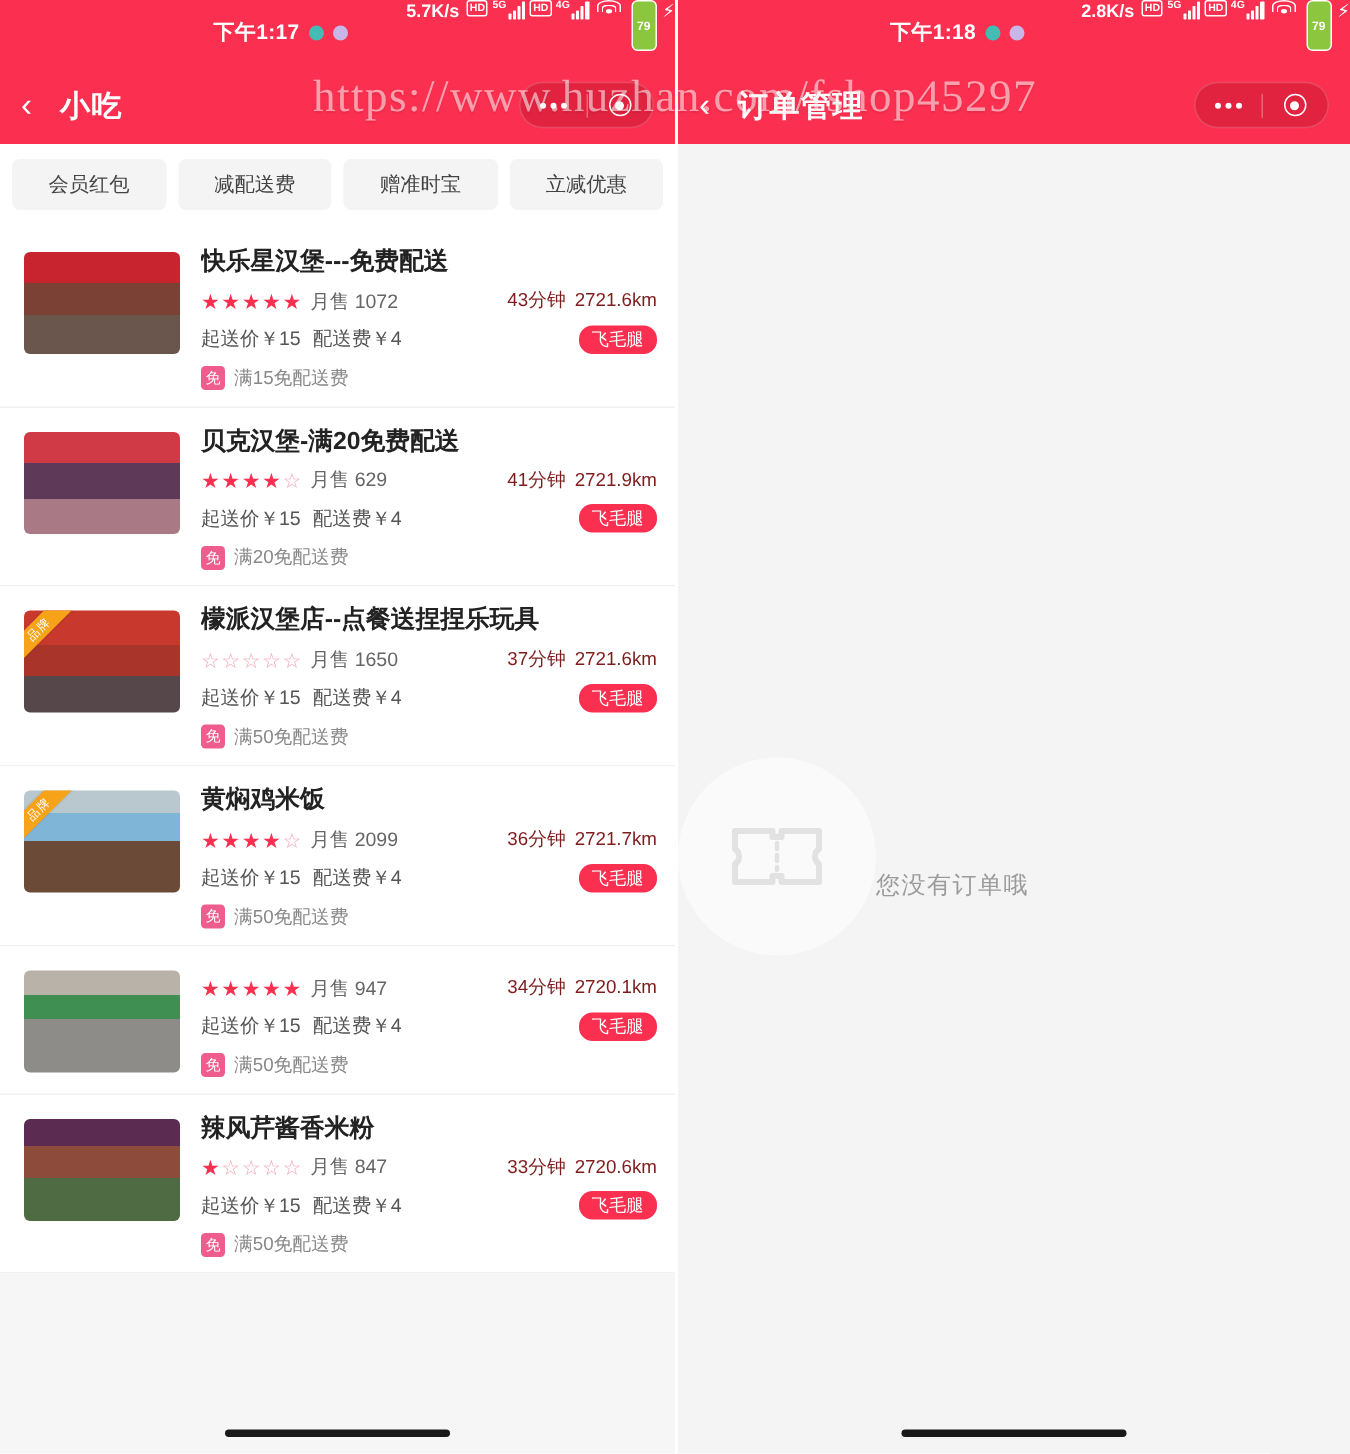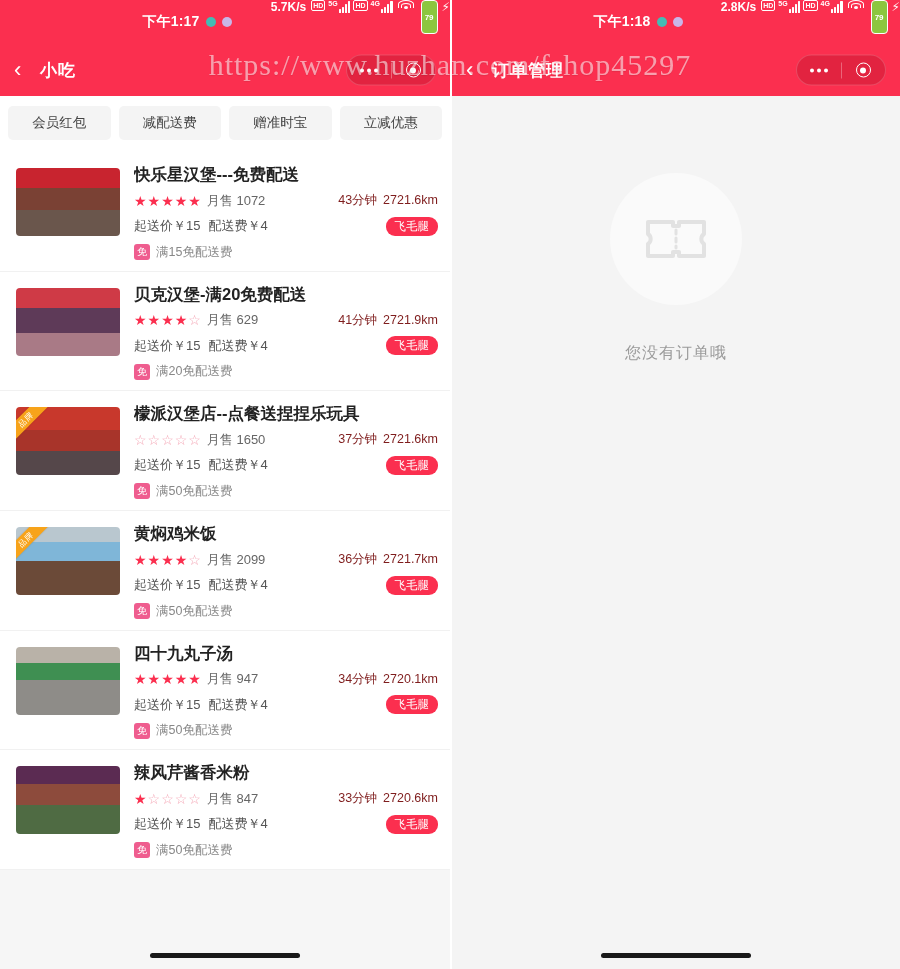--- a/index.html
+++ b/index.html
@@ -56,21 +56,21 @@
     align-items: center; background: #8cc63f; color: #fff; margin-left: 2px;
   }
   .bolt { font-size: 12px; margin-left: 1px; }
 
   
   .navbar {
     height: 52px; background: #fb2f4f; color: #fff; display: flex;
     align-items: center; padding: 0 14px; position: relative;
   }
   .nav-back { font-size: 22px; line-height: 1; width: 26px; font-weight: 300; }
-  .nav-title { font-size: 17px; font-weight: bold; letter-spacing: 1px; }
+  .nav-title { font-size: 20px; font-weight: bold; letter-spacing: 1px; }
   .capsule {
     position: absolute; right: 14px; top: 50%; transform: translateY(-50%);
     width: 90px; height: 31px; border-radius: 16px; background: rgba(190,20,45,.42);
     border: .5px solid rgba(255,255,255,.18);
     display: flex; align-items: center;
   }
   .capsule .dots { flex: 1; display: flex; align-items: center; justify-content: center; gap: 3px; }
   .capsule .dots i { width: 4px; height: 4px; border-radius: 50%; background: #fff; display: block; }
   .capsule .divider { width: 1px; height: 16px; background: rgba(255,255,255,.3); }
   .capsule .target { flex: 1; display: flex; align-items: center; justify-content: center; }
@@ -145,21 +145,21 @@
   .row4 { margin-top: 8px; display: flex; align-items: center; gap: 6px; }
   .free-badge {
     background: #ef5d8f; color: #fff; font-size: 10px; border-radius: 3px;
     width: 16px; height: 16px; display: flex; align-items: center; justify-content: center;
   }
   .free-text { font-size: 12.5px; color: #888; }
 
   
   .empty-wrap {
     height: calc(969px - 96px); background: #f4f4f4;
-    display: flex; flex-direction: column; align-items: center;
+    display: flex; flex-direction: row; align-items: center;
     padding-top: 77px;
   }
   .empty-circle {
     width: 132px; height: 132px; border-radius: 50%; background: #fafafa;
     display: flex; align-items: center; justify-content: center;
   }
   .ticket { width: 62px; height: 40px; position: relative; }
   .empty-text { margin-top: 38px; font-size: 16px; color: #9b9b9b; letter-spacing: 1px; }
 
   
@@ -352,21 +352,20 @@
             </div>
             <div class="row4">
               <span class="free-badge">免</span>
               <span class="free-text">满50免配送费</span>
             </div>
           </div>
         </div>
         <div class="shop">
           <div class="thumb" style="background: linear-gradient(rgb(185, 178, 168) 0px, rgb(185, 178, 168) 24%, rgb(63, 143, 82) 24%, rgb(63, 143, 82) 48%, rgb(142, 140, 136) 48%, rgb(142, 140, 136) 100%);"></div>
           <div class="info">
-            <div class="shop-name">四十九丸子汤</div>
             <div class="row2">
               <div class="stars">
                 <span class="star">★</span>
                 <span class="star">★</span>
                 <span class="star">★</span>
                 <span class="star">★</span>
                 <span class="star">★</span>
               </div>
               <span class="sold">月售 947</span>
               <span class="time-dist"><span>34分钟</span><span class="gap"></span><span>2720.1km</span></span>

